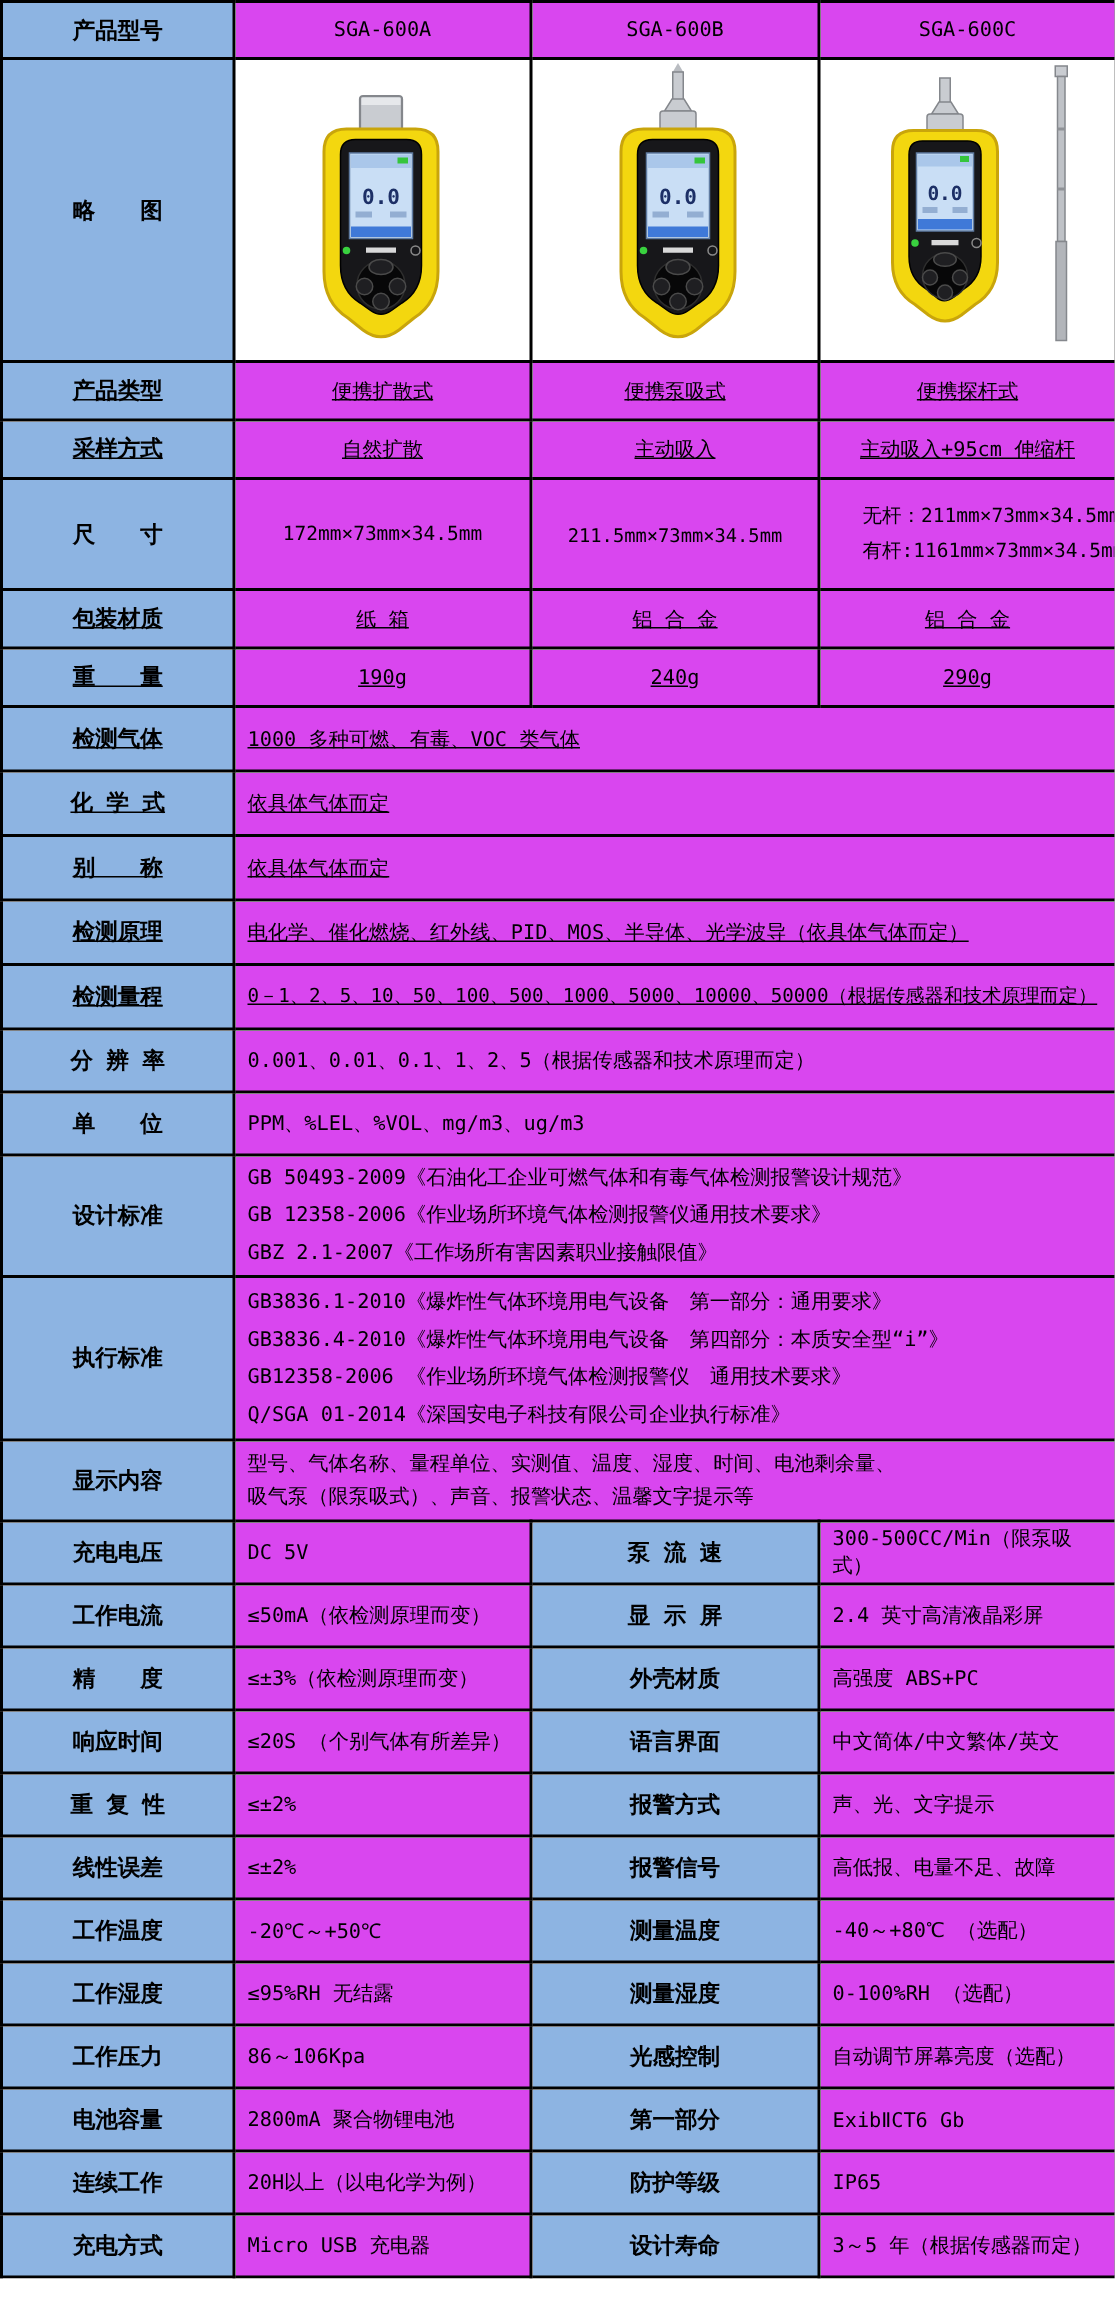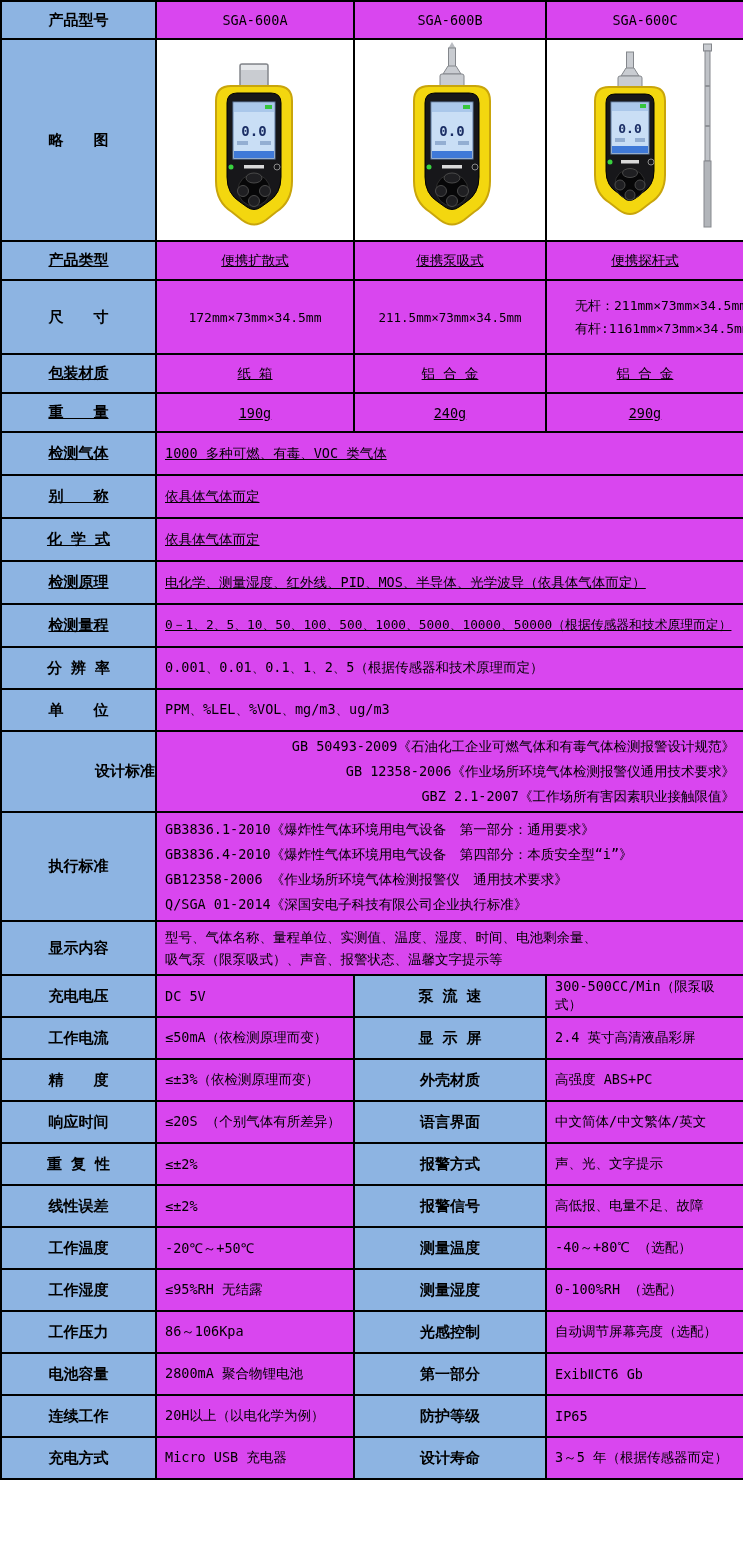--- a/index.html
+++ b/index.html
@@ -6,21 +6,21 @@
   body{width:743px;font-family:"DejaVu Sans Mono","Liberation Mono",monospace;color:#000;}
   table{border-collapse:collapse;table-layout:fixed;width:743px;}
   td{border:2px solid #000;overflow:hidden;vertical-align:middle;padding:0;}
   .lbl{background:#8DB4E2;font-weight:bold;text-align:center;font-size:15px;}
   .val{background:#d946ef;font-size:13.5px;}
   .c{text-align:center;}
   .l{text-align:left;padding:2px 8px;}
   .ln{line-height:25px;white-space:nowrap;}
   .imgcell{background:#ffffff;text-align:left;vertical-align:middle;}
   .h36 td{height:36px;margin-left:22px;} .h37 td{height:37px;text-decoration:underline;} .h48 td{height:48px;}
-  .h68 td{height:68px;} .h75 td{height:75px;text-align:right;} .h103 td{height:103px;}
+  .h68 td{height:68px;} .h75 td{height:75px;} .h103 td{height:103px;}
   .h200 td{height:200px;}
   .dim{line-height:23px;white-space:nowrap;font-size:13px;margin-left:20px;}
   svg text{font-family:"DejaVu Sans Mono",monospace;}
 </style>
 </head>
 <body>
 
 <table>
   <colgroup>
     <col style="width:155px">
@@ -118,20 +118,26 @@
     </td>
   </tr>
 
   <tr class="h37">
     <td class="lbl">产品类型</td>
     <td class="val c">便携扩散式</td>
     <td class="val c">便携泵吸式</td>
     <td class="val c">便携探杆式</td>
   </tr>
 
+  <tr class="h37">
+    <td class="lbl">采样方式</td>
+    <td class="val c">自然扩散</td>
+    <td class="val c">主动吸入</td>
+    <td class="val c">主动吸入+95cm 伸缩杆</td>
+  </tr>
 
   <tr class="h68">
     <td class="lbl">尺　　寸</td>
     <td class="val c" style="font-size:13px">172mm×73mm×34.5mm</td>
     <td class="val c" style="font-size:12.5px">211.5mm×73mm×34.5mm</td>
     <td class="val l">
       <div class="dim">无杆：211mm×73mm×34.5mm</div>
       <div class="dim">有杆:1161mm×73mm×34.5mm</div>
     </td>
   </tr>
@@ -148,30 +154,30 @@
     <td class="val c">190g</td>
     <td class="val c">240g</td>
     <td class="val c">290g</td>
   </tr>
 
   <tr class="h37">
     <td class="lbl">检测气体</td>
     <td class="val l" colspan="3">1000 多种可燃、有毒、VOC 类气体</td>
   </tr>
   <tr class="h37">
+    <td class="lbl">化 学 式</td>
+    <td class="val l" colspan="3">依具体气体而定</td>
+  </tr>
+  <tr class="h37">
     <td class="lbl">别　　称</td>
     <td class="val l" colspan="3">依具体气体而定</td>
   </tr>
   <tr class="h37">
-    <td class="lbl">化 学 式</td>
-    <td class="val l" colspan="3">依具体气体而定</td>
-  </tr>
-  <tr class="h37">
     <td class="lbl">检测原理</td>
-    <td class="val l" colspan="3">电化学、测量湿度、红外线、PID、MOS、半导体、光学波导（依具体气体而定）</td>
+    <td class="val l" colspan="3">电化学、催化燃烧、红外线、PID、MOS、半导体、光学波导（依具体气体而定）</td>
   </tr>
   <tr class="h37">
     <td class="lbl">检测量程</td>
     <td class="val l" colspan="3" style="font-size:12.8px">0－1、2、5、10、50、100、500、1000、5000、10000、50000（根据传感器和技术原理而定）</td>
   </tr>
   <tr class="h36">
     <td class="lbl">分 辨 率</td>
     <td class="val l" colspan="3">0.001、0.01、0.1、1、2、5（根据传感器和技术原理而定）</td>
   </tr>
   <tr class="h36">

